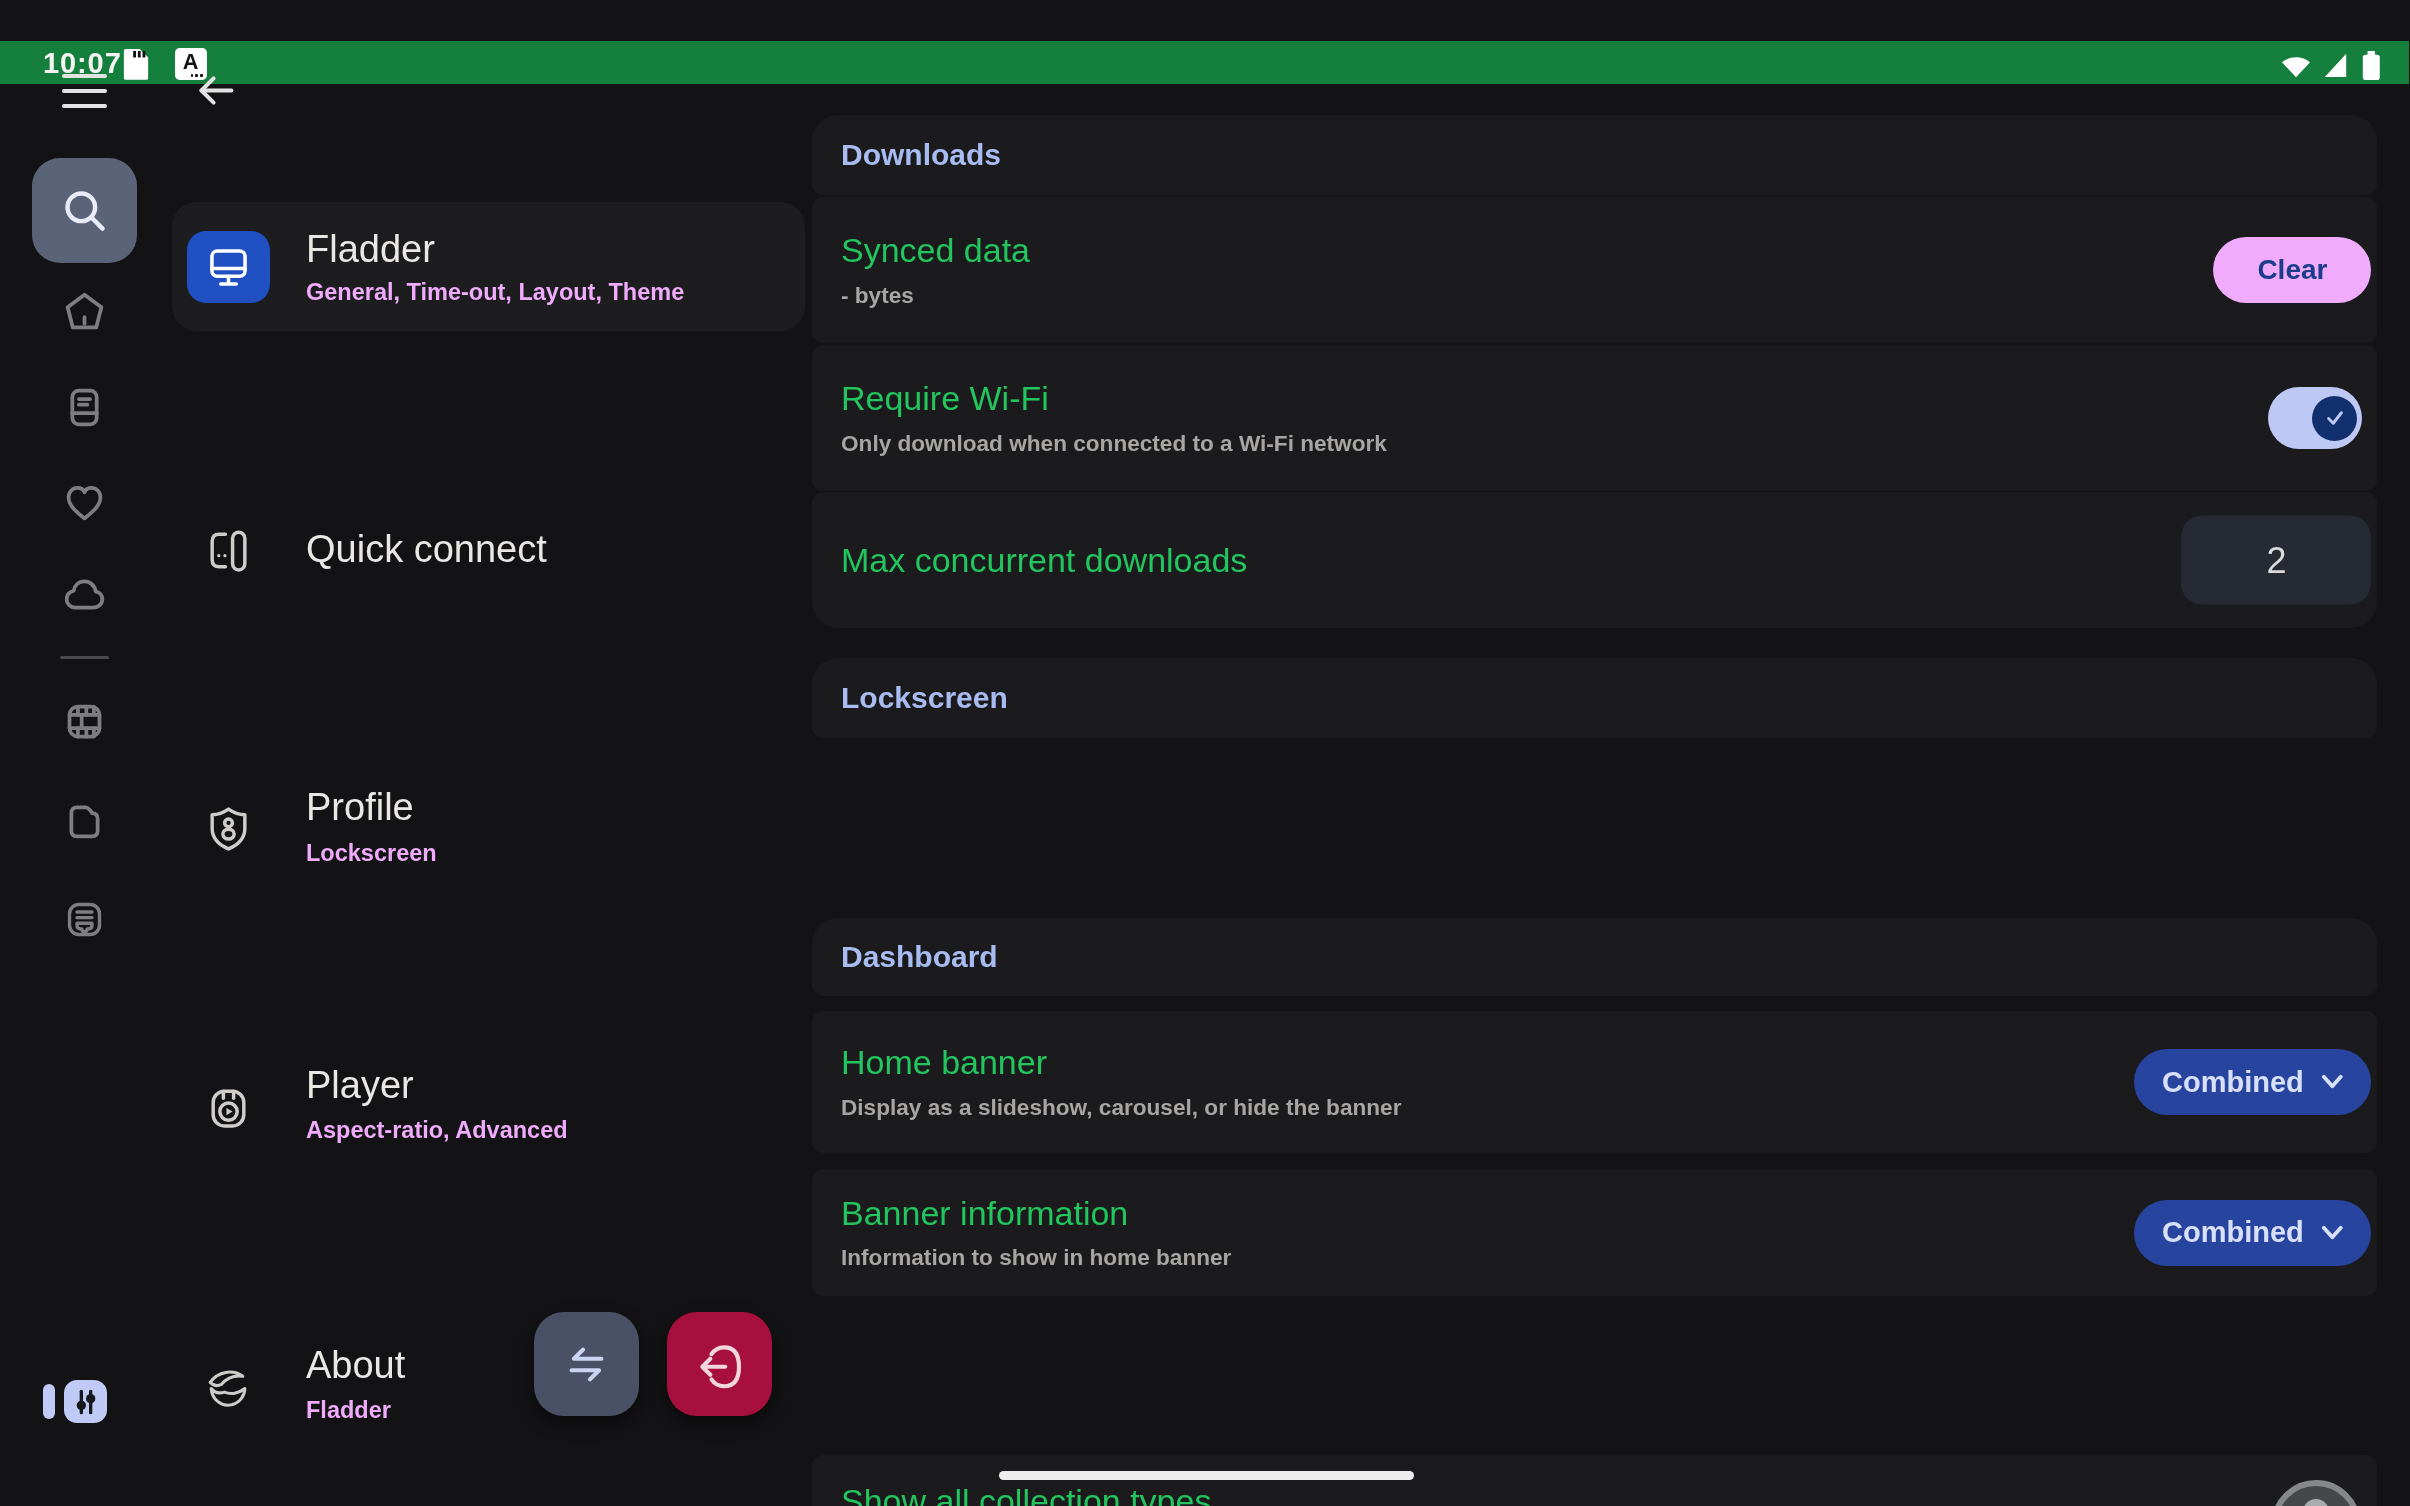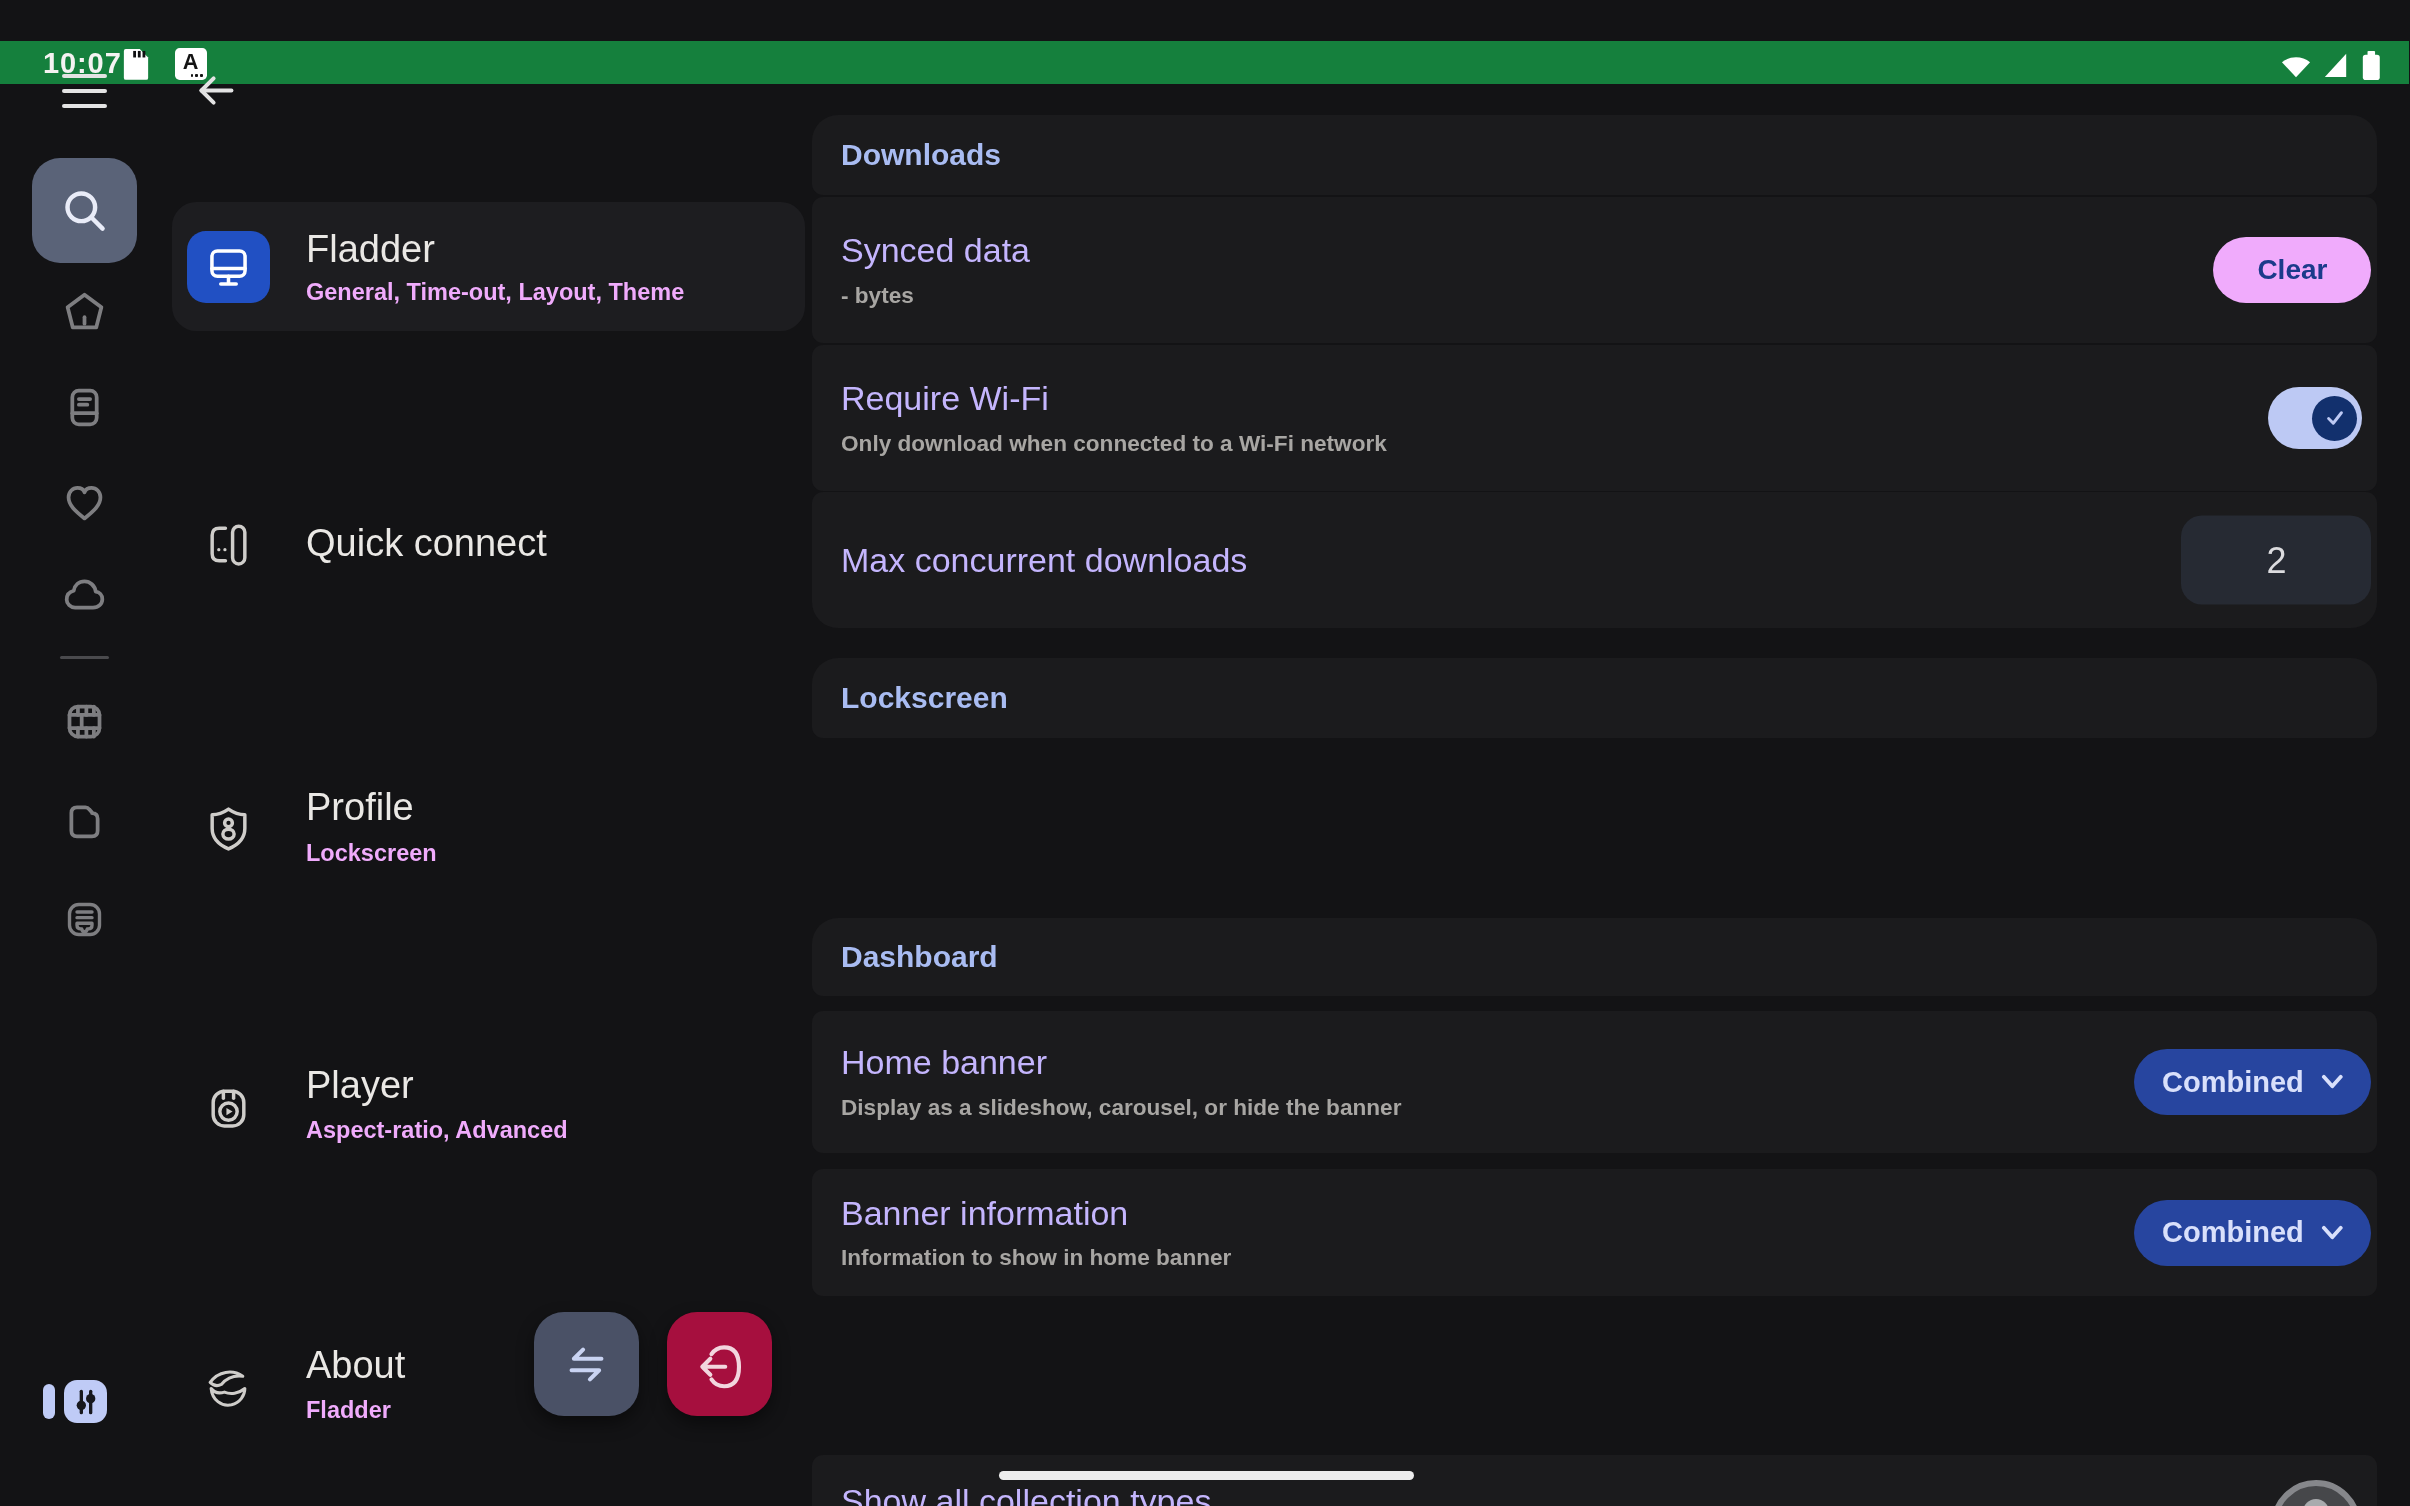--- a/index.html
+++ b/index.html
@@ -42,21 +42,21 @@
   .mi-title{position:absolute;left:134px;font-size:38px;line-height:47px;font-weight:400;color:#EAE8E5;}
   .mi-sub{position:absolute;left:134px;font-size:23.5px;line-height:30px;font-weight:700;color:#f0abfc;}
 
   
   .content{position:absolute;left:812px;top:115px;width:1565px;height:1392px;}
   .card{position:absolute;left:0;width:1565px;background:#1B1B1D;}
   .hdr{border-radius:26px 26px 11.3px 11.3px;display:flex;align-items:center;}
   .hdr span{margin-left:29px;font-size:30px;font-weight:700;color:#A9BCF2;}
   .row{border-radius:11.3px;display:flex;flex-direction:column;justify-content:center;
        padding-left:29px;padding-right:311px;box-sizing:border-box;gap:10.4px;cursor:pointer;}
-  .row-title{font-size:34px;line-height:41px;font-weight:400;color:#c4b5fd;}
+  .row-title{font-size:34px;line-height:41px;font-weight:400;color:#22c55e;}
   .row-sub{font-size:22.6px;line-height:28px;font-weight:700;color:#A8A6A3;}
   .ctrl{position:absolute;top:50%;transform:translateY(-50%);}
 
   .btn-clear{right:5.6px;width:158px;height:66px;border-radius:33px;background:#f0abfc;border:none;
              font-family:inherit;font-size:28px;font-weight:700;color:#1B3B8B;cursor:pointer;}
   .toggle{right:15px;width:94px;height:62px;border-radius:31px;background:#BDC9F4;cursor:pointer;}
   .toggle .thumb{position:absolute;right:4.7px;top:8.5px;width:45px;height:45px;border-radius:50%;background:#12306D;
                  display:flex;align-items:center;justify-content:center;}
   .valuebox{right:5.6px;width:190px;height:89px;border-radius:21px;background:#262A33;
             display:flex;align-items:center;justify-content:center;font-size:36px;color:#DCDCDF;cursor:pointer;}
@@ -191,21 +191,21 @@
           <rect x="9" y="9" width="30" height="23" rx="5"></rect>
             <line x1="9" y1="25" x2="39" y2="25"></line>
           <line x1="24" y1="32" x2="24" y2="38"></line>
             <line x1="17" y1="39" x2="31" y2="39"></line>
         </svg>
       </div>
       <div class="mi-title" style="top:23.5px">Fladder</div>
       <div class="mi-sub" style="top:75px">General, Time-out, Layout, Theme</div>
     </div>
 
-    <div class="menu-item" style="top:137px;height:122px">
+    <div class="menu-item" style="top:143px;height:122px">
       <svg class="mi-icon" style="top:180px" viewBox="0 0 48 48" fill="none" stroke="currentColor" stroke-width="3.4" stroke-linecap="round" stroke-linejoin="round">
         <path d="M21,9 H15 Q8,9 8,16 V34 Q8,41 15,41 H21"></path>
         <circle cx="14.5" cy="30" r="1.6" fill="currentColor" stroke="none"></circle>
         <circle cx="20.5" cy="30" r="1.6" fill="currentColor" stroke="none"></circle>
         <rect x="28" y="7" width="12" height="37" rx="6"></rect>
       </svg>
       <div class="mi-title" style="top:181px">Quick connect</div>
     </div>
 
     <div class="menu-item" style="top:282px;height:122px">

